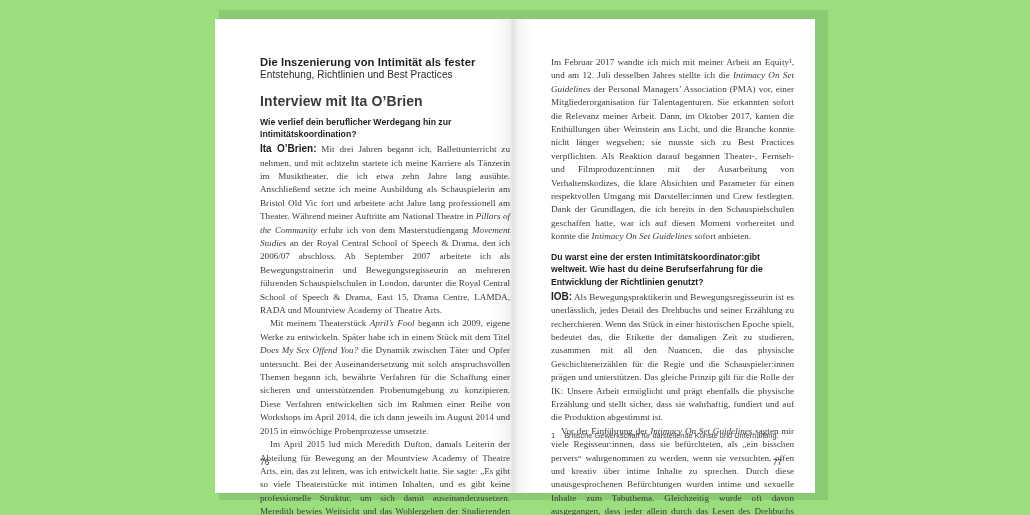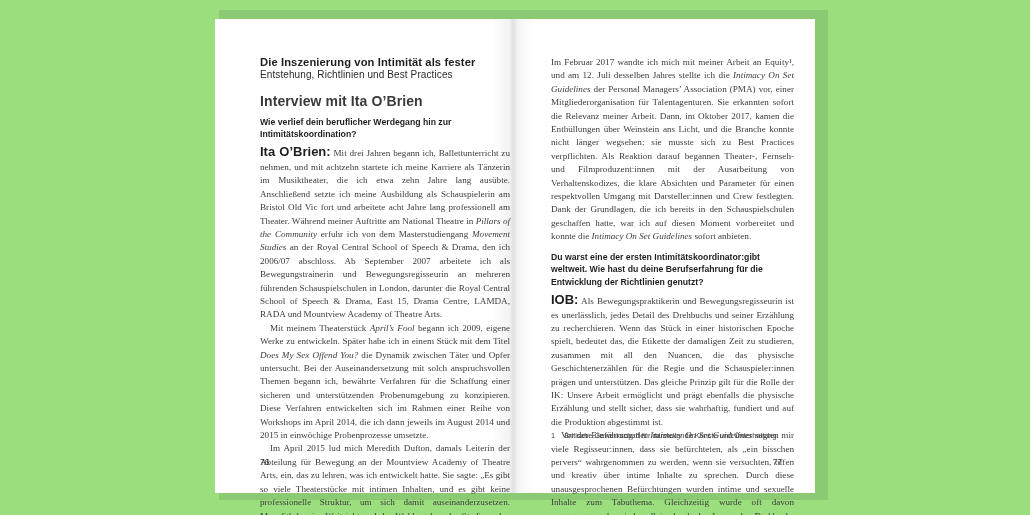--- a/index.html
+++ b/index.html
@@ -55,21 +55,21 @@
   .body-text p{
     margin:0;
     font-family:"Liberation Serif","DejaVu Serif",serif;
     font-size:9.15px;line-height:1.465;color:#3c3c3a;
     text-align:justify;
     hyphens:auto;-webkit-hyphens:auto;
   }
   .body-text p + p{text-indent:10px;}
   .body-text p strong{
     font-family:"Liberation Sans",sans-serif;
-    font-size:13px;color:#1e1e1e;letter-spacing:0;
+    font-size:10px;color:#1e1e1e;letter-spacing:0;
   }
   .body-text p em{font-style:italic;}
   .footnote{
     position:absolute;left:39px;bottom:52px;width:243px;
     display:flex;gap:9px;
     font-size:7.4px;color:#3d3d3d;line-height:1.3;
   }
   .pagenum{
     position:absolute;bottom:26px;
     font-size:8.4px;color:#3a3a3a;

